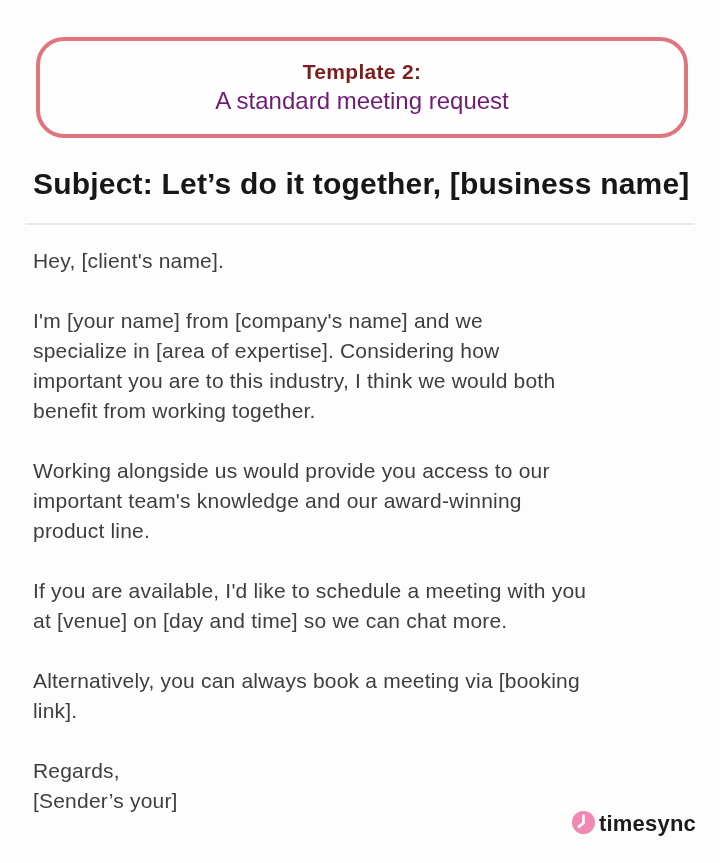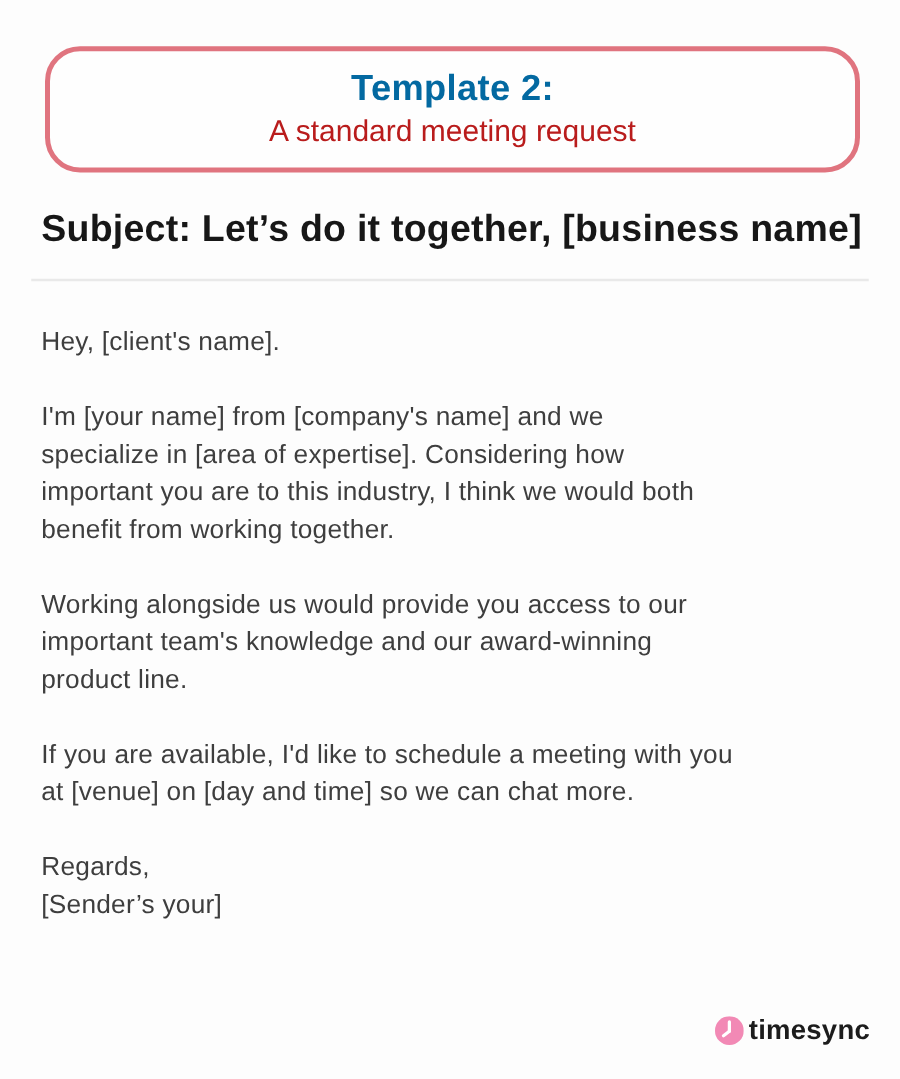--- a/index.html
+++ b/index.html
@@ -21,29 +21,29 @@
     height: 101px;
     border: 4px solid #e0747f;
     border-radius: 28px;
     background: #fefefe;
     text-align: center;
     display: flex;
     flex-direction: column;
     justify-content: center;
   }
   .header-title {
-    font-size: 29px;
+    font-size: 21px;
     font-weight: bold;
-    color: #0369a1;
+    color: #7f1d1d;
     letter-spacing: 0.3px;
     line-height: 1.2;
   }
   .header-subtitle {
     font-size: 24px;
-    color: #b91c1c;
+    color: #701a75;
     line-height: 1.2;
     margin-top: 3px;
   }
 
   .subject {
     position: absolute;
     left: 33px;
     top: 167px;
     font-size: 30px;
     font-weight: bold;
@@ -67,29 +67,27 @@
     top: 246px;
     width: 660px;
     font-size: 21px;
     line-height: 30px;
     color: #3e3e3e;
     letter-spacing: 0.2px;
   }
   .email-body p {
     white-space: pre-line;
     margin-bottom: 30px;
-    margin-top: 13px;
   }
 
   .logo {
     position: absolute;
     right: 24px;
     top: 811px;
     display: flex;
-    align-items: center;
     gap: 4px;
   }
   .logo-icon { display: block; width: 23px; height: 23px; }
   .logo-text {
     font-size: 22px;
     font-weight: bold;
     color: #1c1c1c;
     letter-spacing: 0.2px;
   }
 </style>
@@ -111,20 +109,22 @@
     <p>Hey, [client's name].</p>
     <p>I'm [your name] from [company's name] and we
 specialize in [area of expertise]. Considering how
 important you are to this industry, I think we would both
 benefit from working together.</p>
     <p>Working alongside us would provide you access to our
 important team's knowledge and our award-winning
 product line.</p>
     <p>If you are available, I'd like to schedule a meeting with you
 at [venue] on [day and time] so we can chat more.</p>
+    <p>Alternatively, you can always book a meeting via [booking
+link].</p>
     <p>Regards,
 [Sender’s your]</p>
   </div>
 
   <div class="logo">
     <span>
       <svg class="logo-icon" viewBox="0 0 23 23" xmlns="http://www.w3.org/2000/svg">
         <circle cx="11.5" cy="11.5" r="11.5" fill="#f075a8"></circle>
         <circle cx="11.5" cy="11.5" r="11.5" fill="#ffffff" opacity="0.15"></circle>
         <line x1="11.5" y1="12" x2="11.5" y2="4.5" stroke="#ffffff" stroke-width="2.6" stroke-linecap="round"></line>

